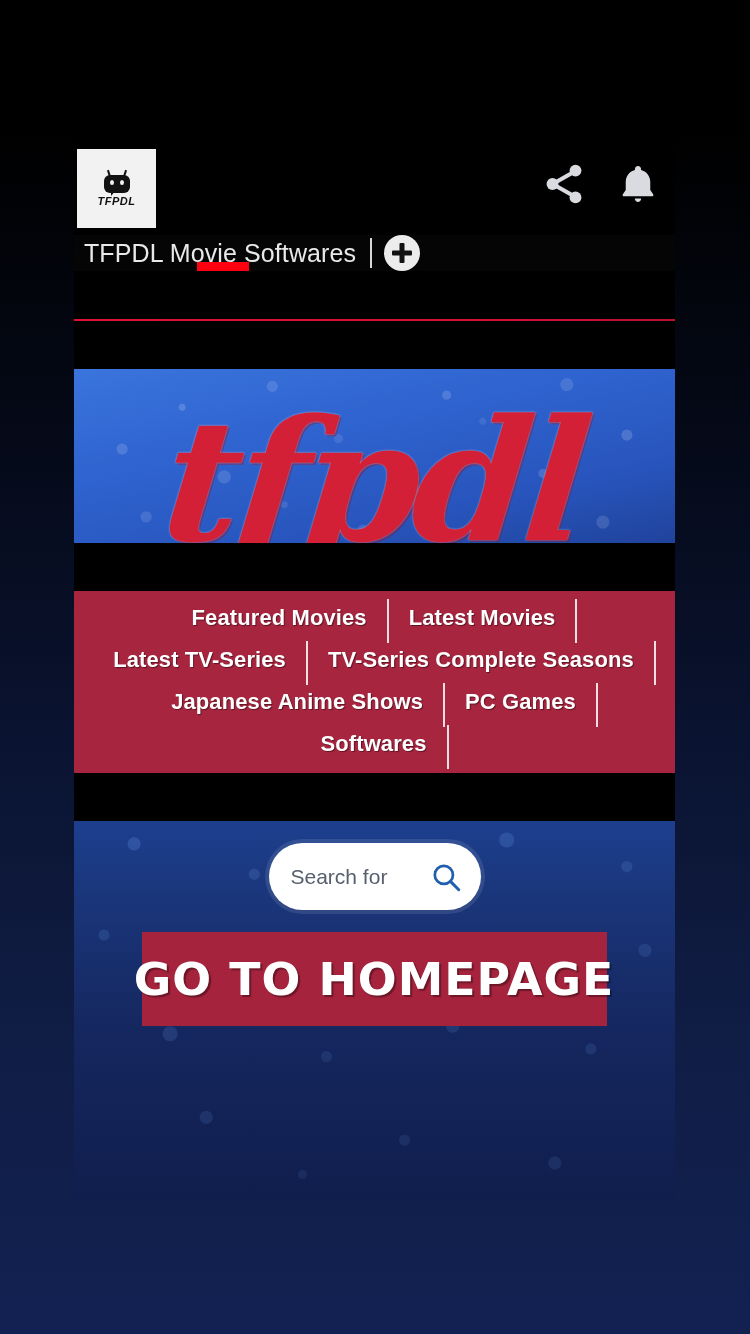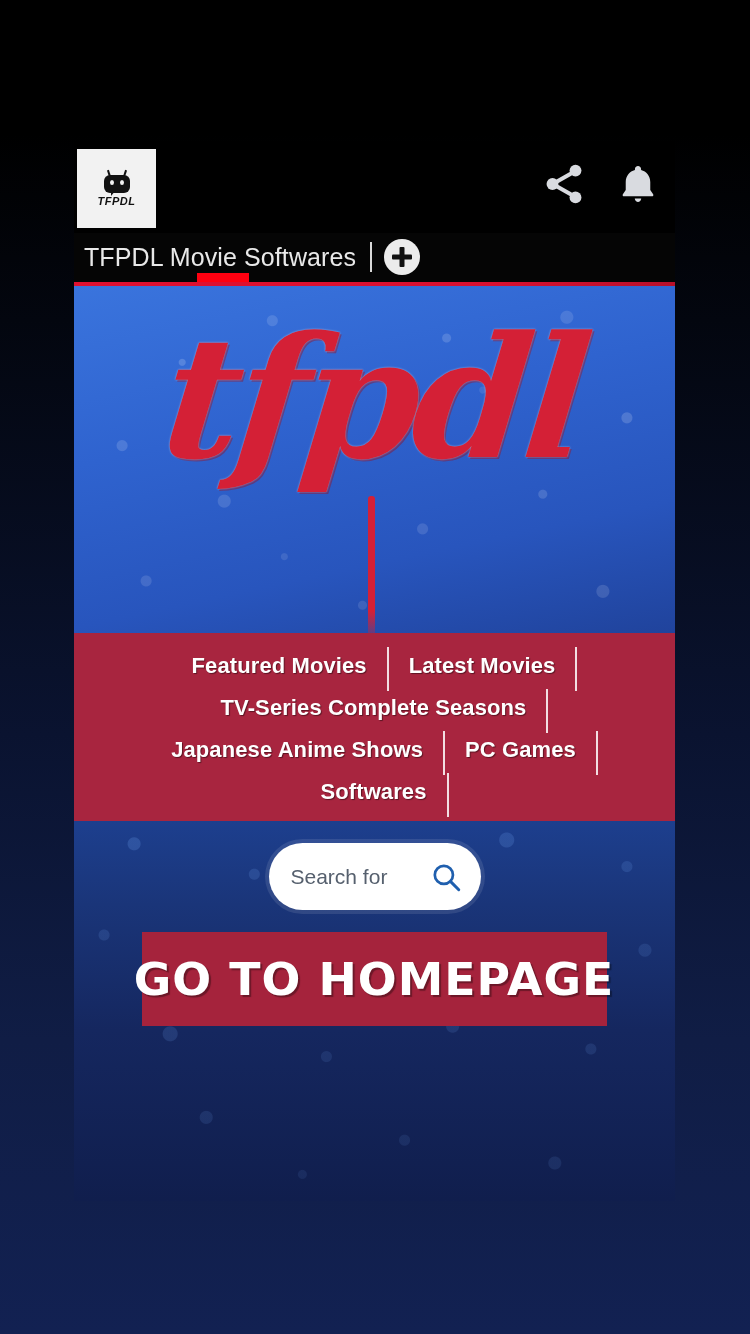--- a/index.html
+++ b/index.html
@@ -163,21 +163,21 @@
     position:absolute;
     left:294px; top:210px;
     width:7px; height:140px;
     background:linear-gradient(180deg,#d42036,#d42036 82%, rgba(212,32,54,0.25));
     border-radius:3px;
   }
 
   
   .nav {
     background:#a8253f;
-    padding:12px 4px 8px;
+    padding:6px 4px 8px;
     display:flex;
     flex-wrap:wrap;
     justify-content:center;
     align-items:center;
   }
   .nav-item {
     position:relative;
     color:#ffffff;
     font-size:22px;
     font-weight:bold;
@@ -252,21 +252,21 @@
     color:#ffffff;
     font-family:"DejaVu Sans", sans-serif;
     font-weight:bold;
     font-size:44px;
     letter-spacing:1px;
     text-shadow:2px 2px 1px rgba(0,0,0,0.35);
     white-space:nowrap;
     transform:scaleX(1.04);
   }
 
-  .app-inner { display:flex; flex-direction:column; height:100%; }
+  .app-inner { display:flex; flex-direction:column; height:100%;gap:48px; }
 </style>
 </head>
 <body>
 
 <div id="screen">
 
   <div id="app">
     <div class="app-inner">
 
       <div class="topbar">
@@ -310,20 +310,21 @@
       <div class="red-rule"></div>
 
       <div class="hero">
         <div class="hero-logo">tfpdl</div>
         <div class="hero-drip"></div>
       </div>
 
       <nav class="nav">
         <span class="nav-item">Featured Movies</span>
         <span class="nav-item">Latest Movies</span>
+        <span class="nav-item">Latest TV-Series</span>
         <span class="nav-item">TV-Series Complete Seasons</span>
         <span class="nav-item">Japanese Anime Shows</span>
         <span class="nav-item">PC Games</span>
         <span class="nav-item">Softwares</span>
       </nav>
 
       <div class="lower">
 
         <div class="search-wrap">
           <input class="search-input" type="text" placeholder="Search for" style="">

